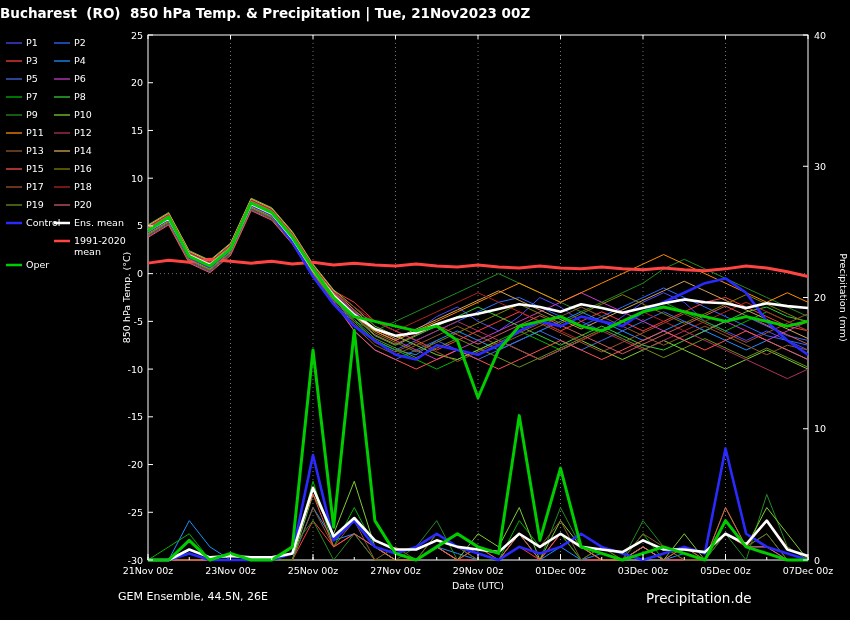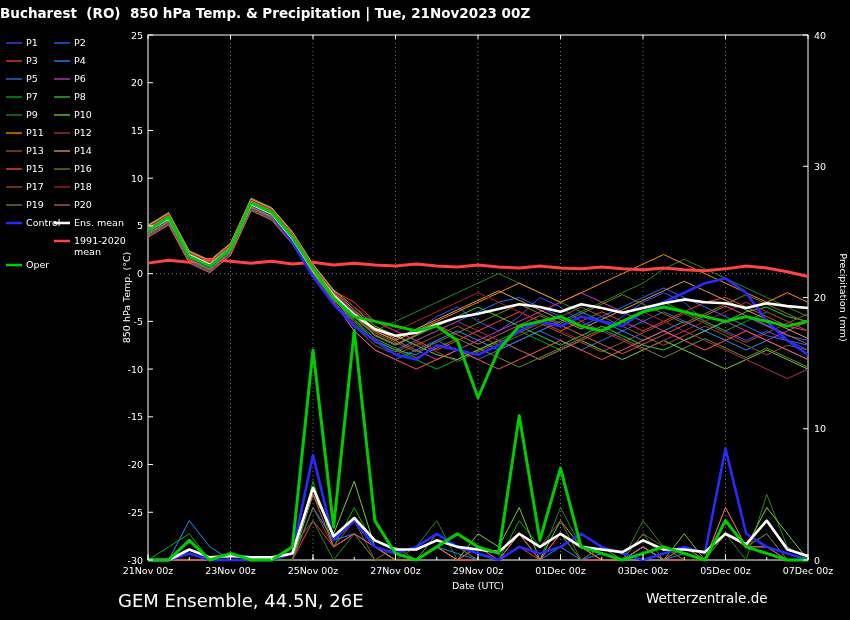--- a/index.html
+++ b/index.html
@@ -1,20 +1,20 @@
 <!DOCTYPE html>
 <html><head>
 <meta charset="utf-8">
 <style>
   html,body{margin:0;padding:0;background:#000;}
   body{width:850px;height:620px;position:relative;overflow:hidden;
        font-family:"DejaVu Sans",sans-serif;color:#fff;}
   .title{position:absolute;top:5px;left:0;width:850px;text-align:left;
          font-weight:bold;font-size:13.5px;white-space:pre;}
-  .footer-left{position:absolute;top:590px;left:118px;font-size:18px;text-align:right;}
+  .footer-left{position:absolute;top:590px;left:118px;font-size:11px;text-align:right;}
   .footer-right{position:absolute;top:590px;left:646px;font-size:13.5px;}
   svg{position:absolute;top:0;left:0;}
   svg text{font-family:"DejaVu Sans",sans-serif;fill:#fff;}
 </style>
 </head>
 <body>
 
 <div class="title">Bucharest  (RO)  850 hPa Temp. &amp; Precipitation | Tue, 21Nov2023 00Z</div>
 
 <svg id="chart" width="850" height="620" viewBox="0 0 850 620">
@@ -243,13 +243,13 @@
         <text x="74" y="255" fill="#ff4444" font-size="9.5">mean</text>
       </g>
       <g>
         <line x1="6" y1="265" x2="22" y2="265" stroke="#00cc00" stroke-width="2.5"></line>
         <text x="26" y="268" fill="#00cc00" font-size="9.5">Oper</text>
       </g>
     </g>
   </svg>
 
 <div class="footer-left">GEM Ensemble, 44.5N, 26E</div>
-<div class="footer-right">Wetterzentrale.de</div>
+<div class="footer-right">Precipitation.de</div>
 
 </body></html>

